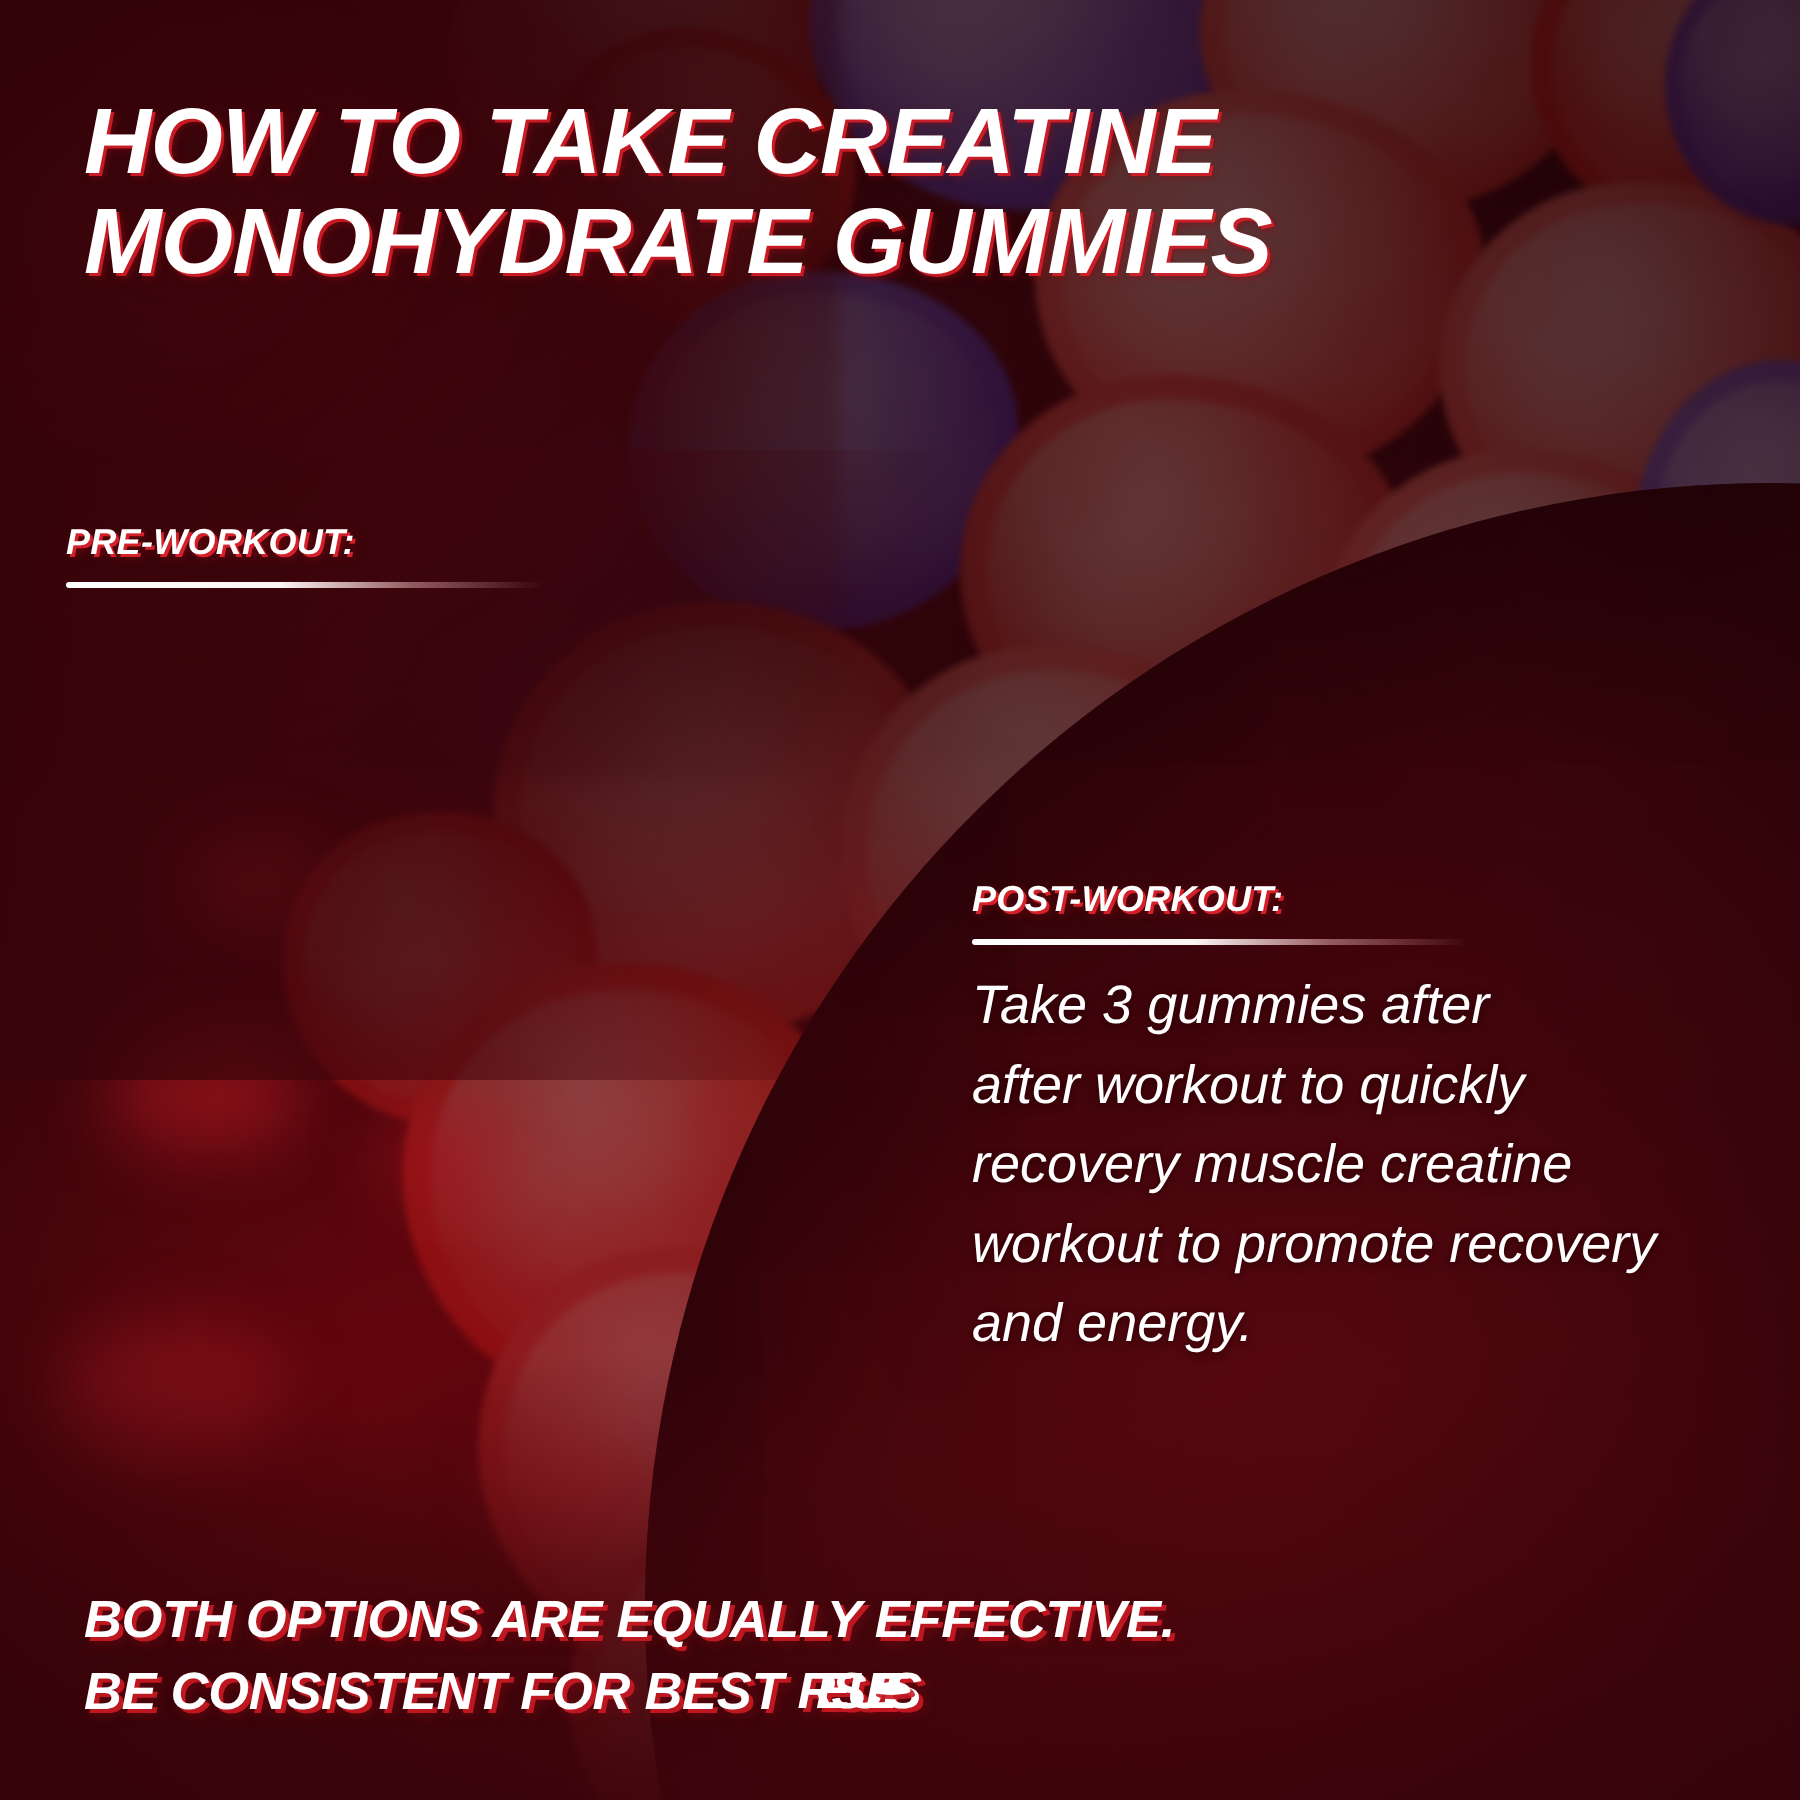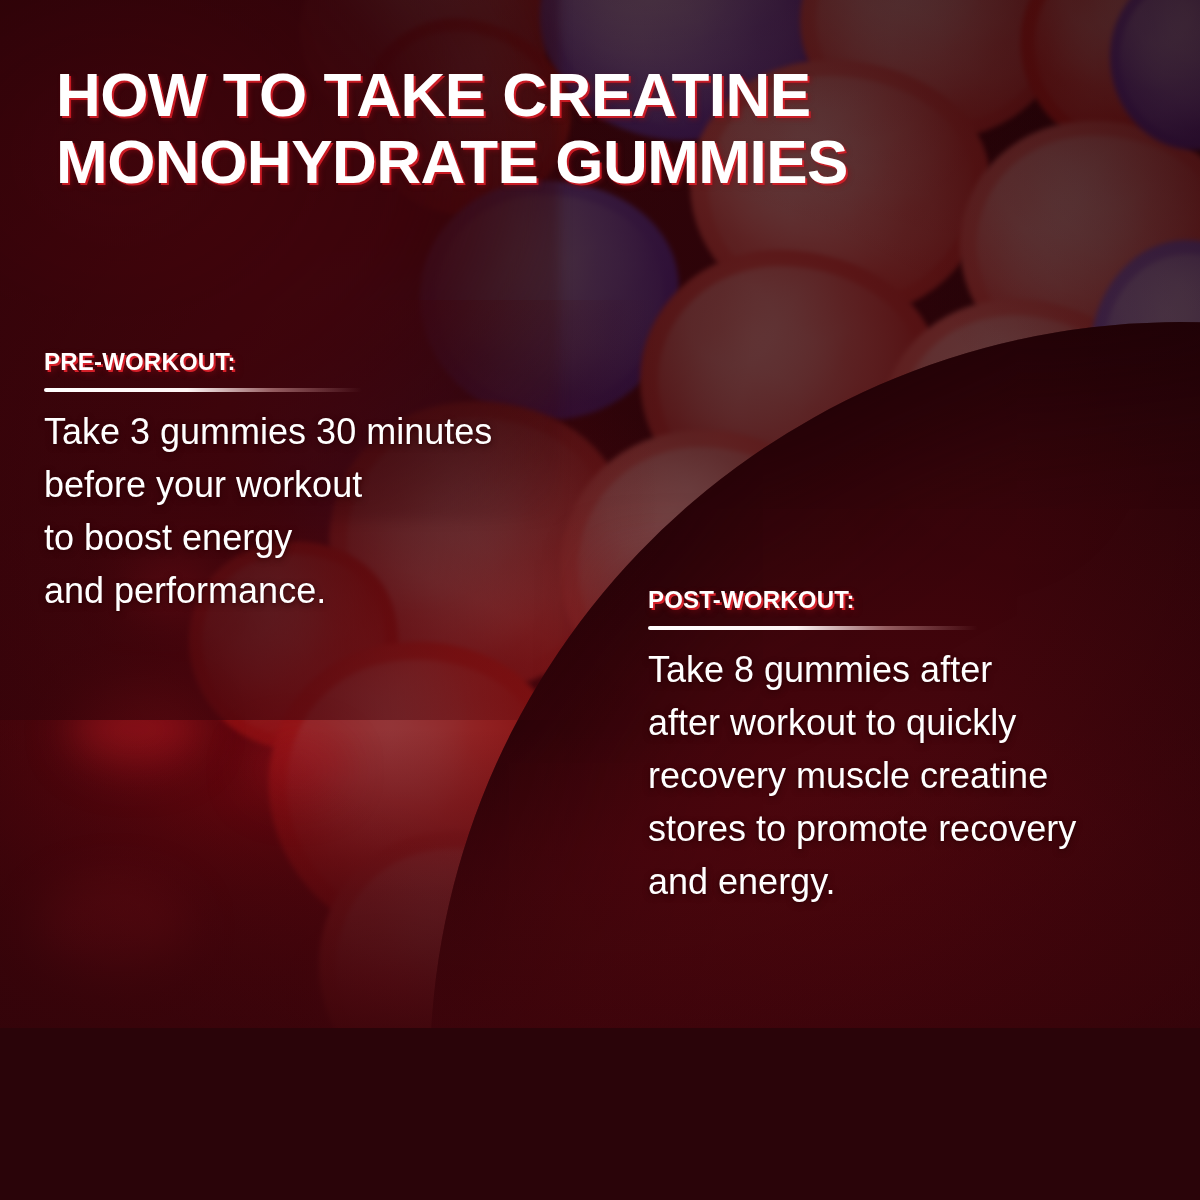--- a/index.html
+++ b/index.html
@@ -3,23 +3,24 @@
 <meta charset="utf-8">
 <style>
   * { margin:0; padding:0; box-sizing:border-box; }
   html, body {
     width:1200px; height:1200px; overflow:hidden;
     background:#2a0409;
     font-family:"Liberation Sans", sans-serif;
   }
   #poster {
     position:relative;
-    width:1200px; height:1028px;
+    width:1200px; height:1200px;
     overflow:hidden;
     background:#4d060f;
+    font-style:italic;
   }
 
   
   .bg-layer { position:absolute; inset:0; overflow:hidden; }
 
   
   .bg-base {
     position:absolute; inset:0;
     background:
       radial-gradient(ellipse 70% 55% at 18% 22%, #7a0c16 0%, #5a0811 45%, #3c050c 100%),
@@ -294,35 +295,33 @@
   <div class="content">
 
     <h1 class="headline">
       <span class="ln">HOW TO TAKE CREATINE</span>
       <span class="ln">MONOHYDRATE GUMMIES</span>
     </h1>
 
     <div class="section sec-pre">
       <div class="sec-title">PRE-WORKOUT:</div>
       <div class="sec-rule pre"></div>
-      <div class="sec-body">
-        <span class="ln">Take 3 gummies 30 minutes</span>
-        <span class="ln">before your workout</span>
-        <span class="ln">to boost energy</span>
-        <span class="ln">and performance.</span>
-      </div>
     </div>
 
     <div class="section sec-post">
       <div class="sec-title">POST-WORKOUT:</div>
       <div class="sec-rule post"></div>
       <div class="sec-body">
-        <span class="ln">Take 8 gummies after</span>
+        <span class="ln">Take 3 gummies after</span>
         <span class="ln">after workout to quickly</span>
         <span class="ln">recovery muscle creatine</span>
-        <span class="ln">stores to promote recovery</span>
+        <span class="ln">workout to promote recovery</span>
         <span class="ln">and energy.</span>
       </div>
     </div>
 
+    <div class="footer">
+      <span class="foot-ln">BOTH OPTIONS ARE EQUALLY EFFECTIVE.</span>
+      <span class="foot-ln"><span>BE CONSISTENT FOR BEST </span><span class="glitch">RESULTS</span></span>
+    </div>
 
   </div>
 </div>
 
 </body></html>

